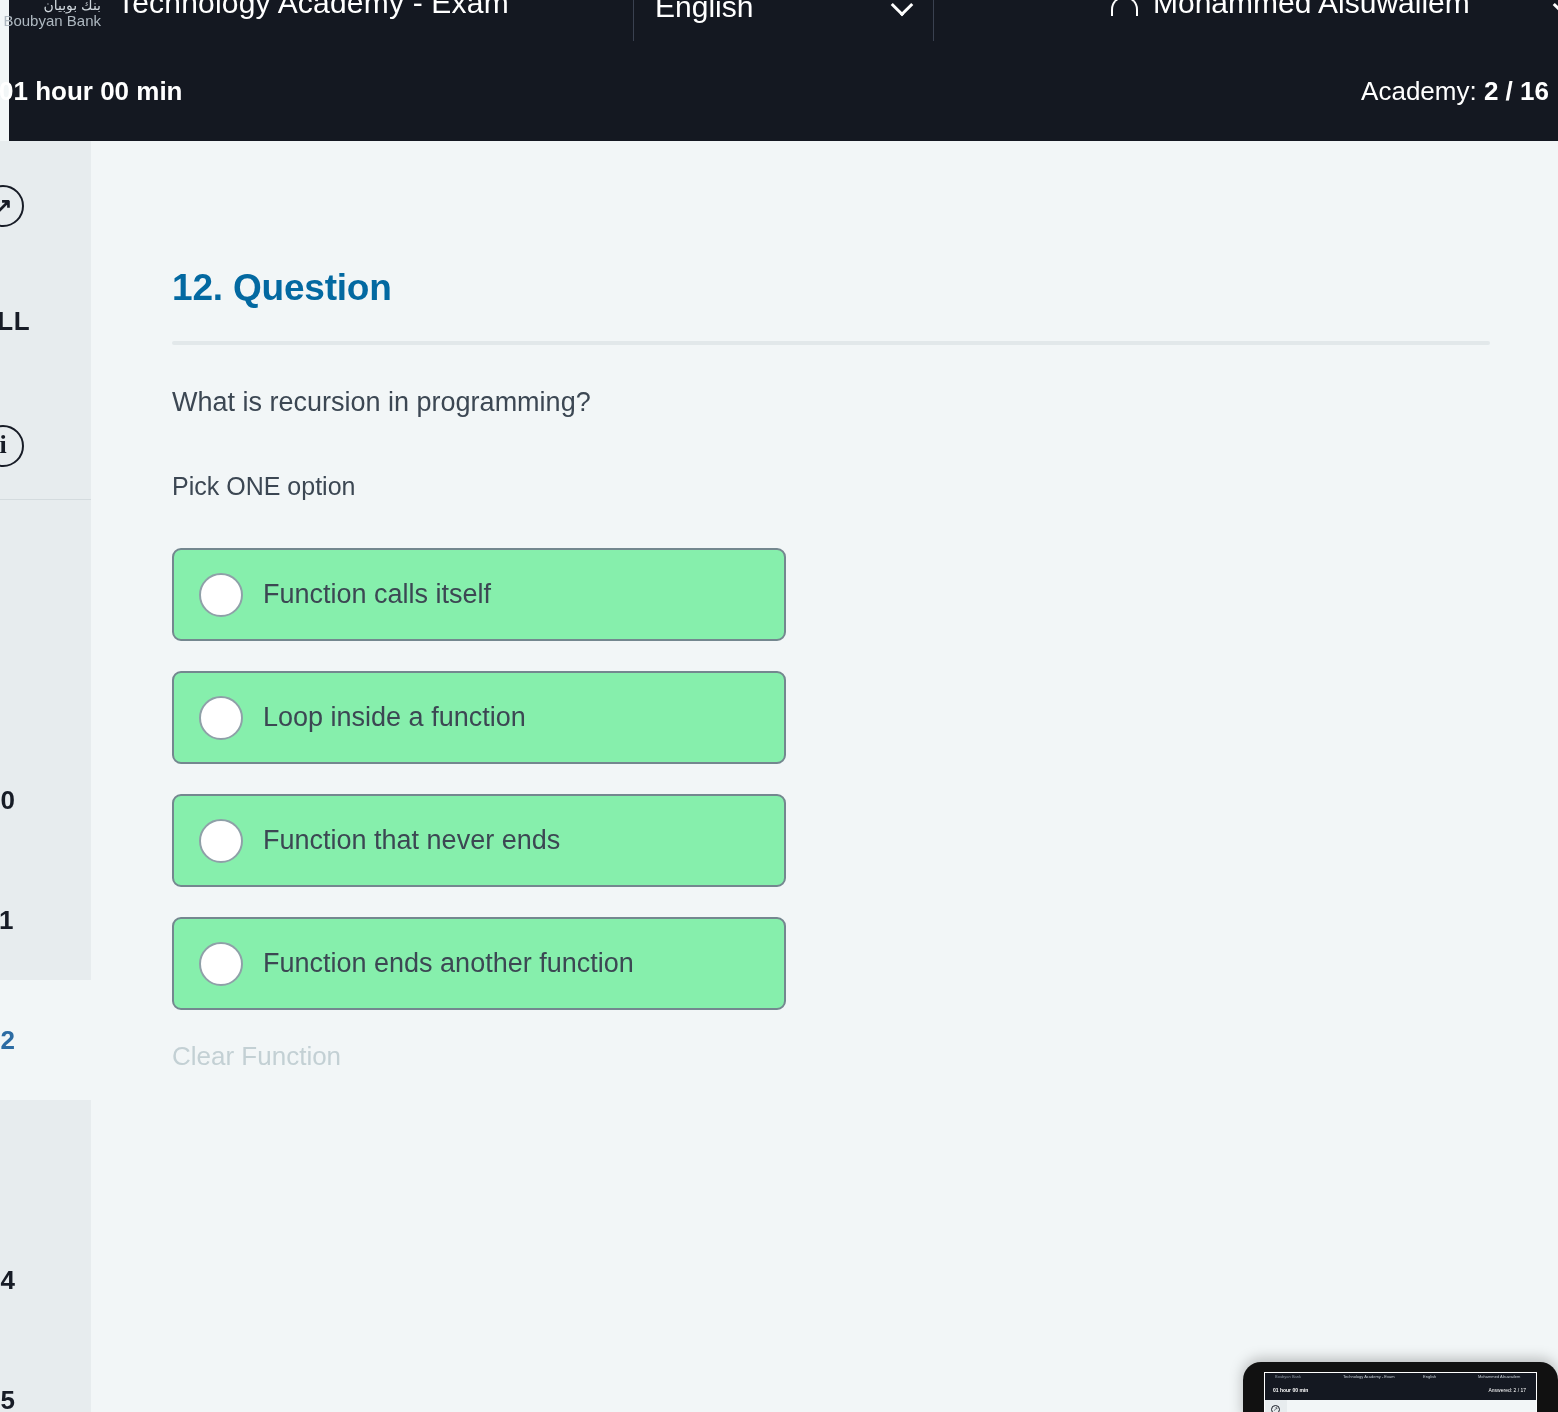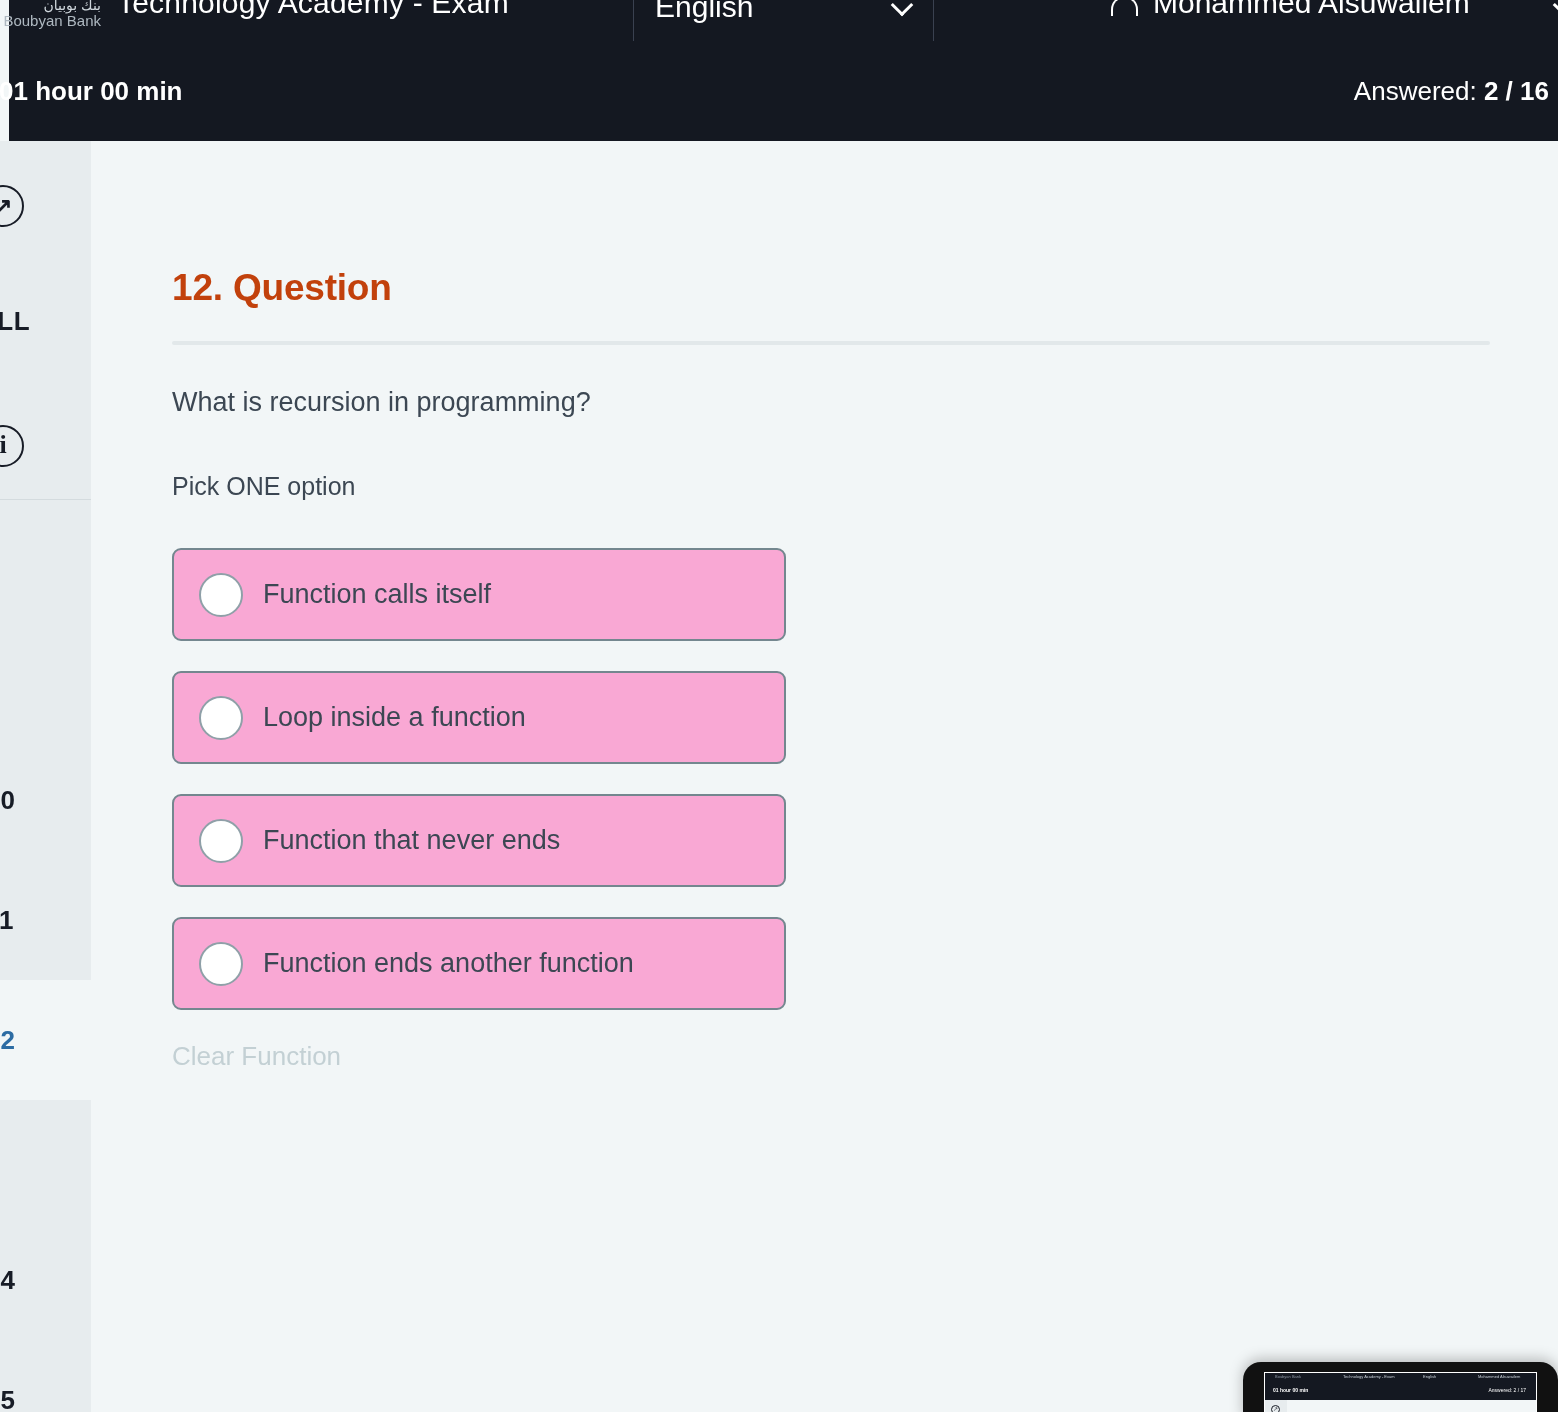--- a/index.html
+++ b/index.html
@@ -277,21 +277,21 @@
     background: #f2f6f7;
     overflow: hidden;
   }
 
   .q-header {
     position: absolute;
     left: 81px;
     top: 126px;
     font-size: 37px;
     font-weight: bold;
-    color: #c2410c;
+    color: #0369a1;
     letter-spacing: -0.2px;
     white-space: nowrap;
   }
 
   .hr {
     position: absolute;
     left: 81px;
     top: 200px;
     width: 1318px;
     height: 4px;
@@ -322,21 +322,21 @@
     position: absolute;
     left: 81px;
     top: 407px;
     width: 614px;
   }
 
   .option {
     position: relative;
     width: 614px;
     height: 93px;
-    background: #f9a8d4;
+    background: #86efac;
     border: 2px solid #74878f;
     border-radius: 9px;
     margin-bottom: 30px;
     display: flex;
     align-items: center;
     cursor: pointer;
   }
 
   .radio {
     flex: none;
@@ -494,21 +494,21 @@
         </span>
         <span class="user-name">Mohammed Alsuwailem</span>
         <span class="chev user-chev"></span>
       </div>
 
     </div>
 
     <div class="topbar-row2">
       <div class="timer">01 hour 00 min</div>
       <div class="answered">
-        <span>Answered:</span>
+        <span>Academy:</span>
         <b>2 / 16</b>
       </div>
     </div>
 
   </div>
 
   <div class="sidebar">
 
     <div class="side-tools">
 

